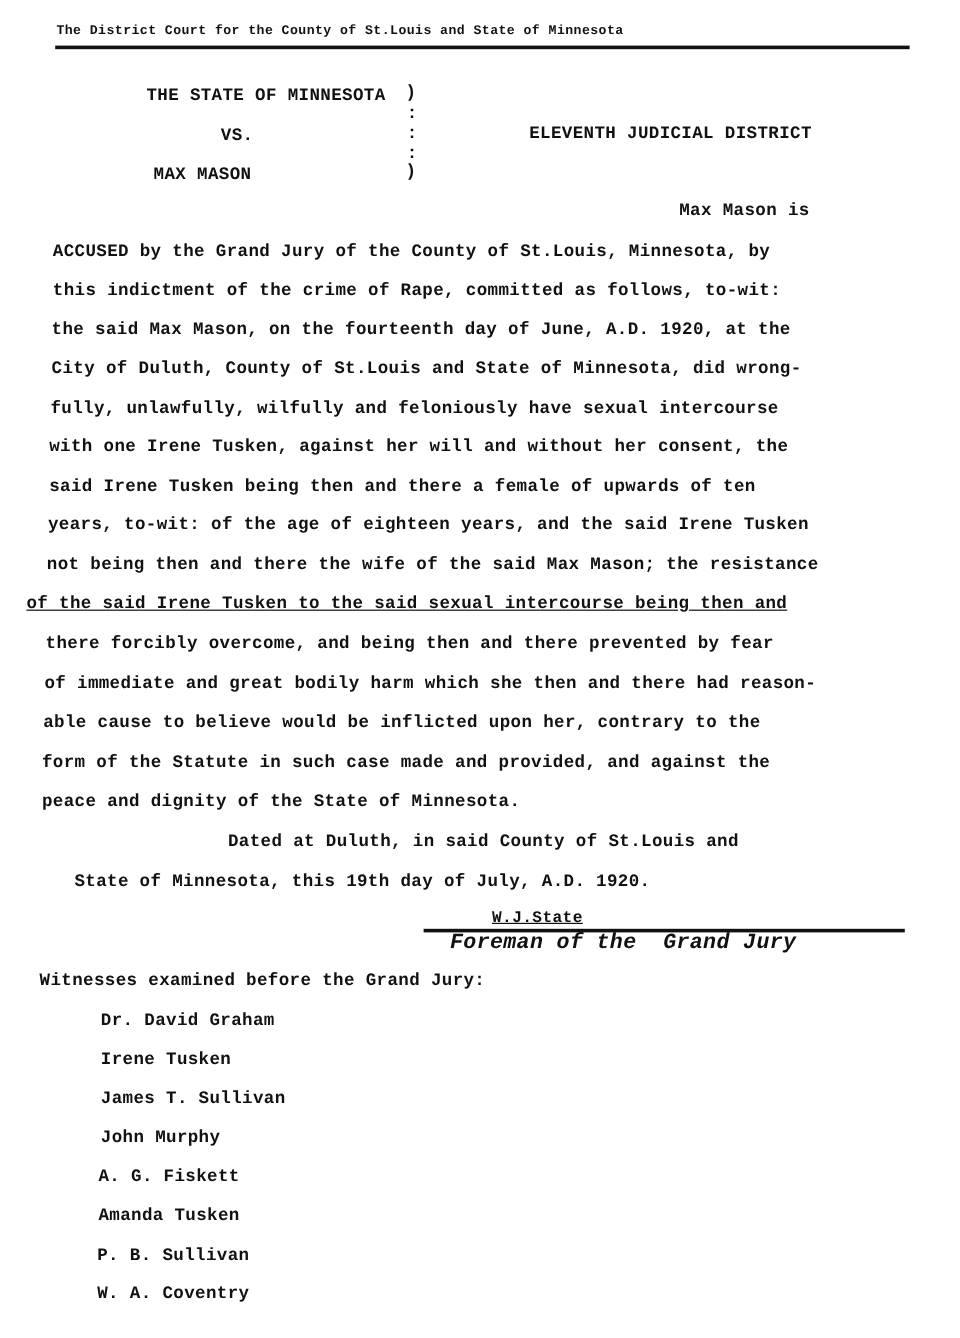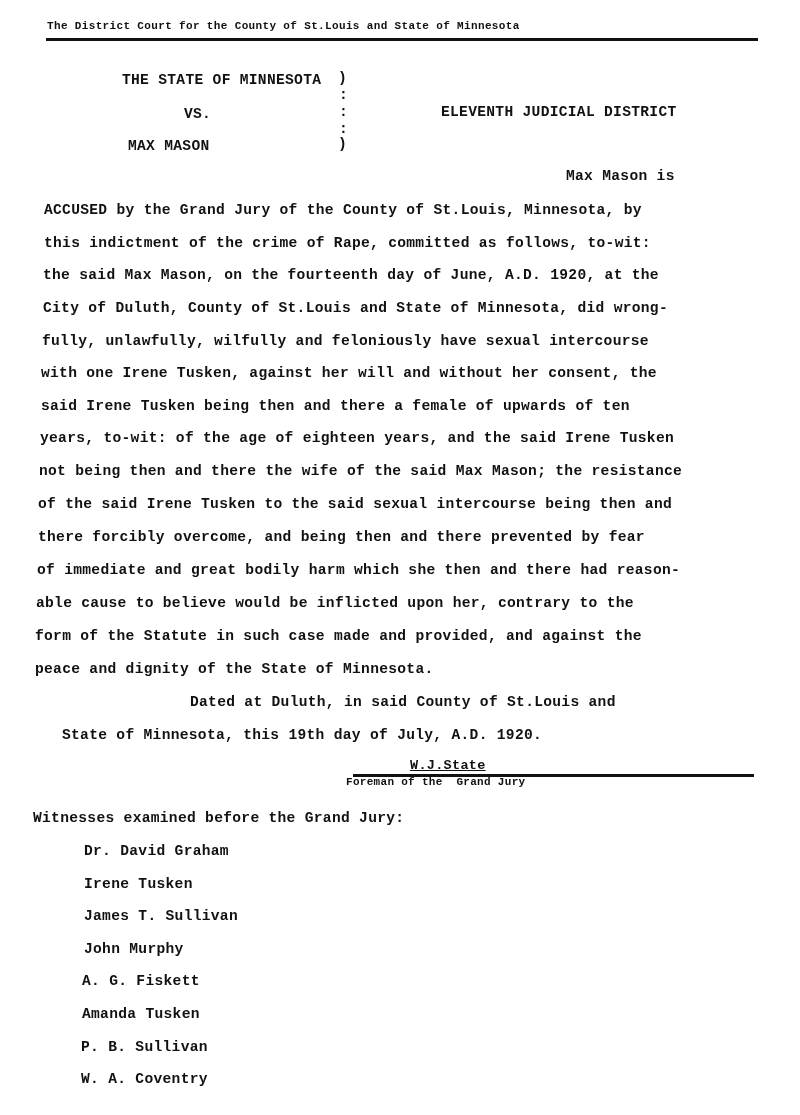--- a/index.html
+++ b/index.html
@@ -40,22 +40,23 @@
       left: 353px; top: 774px;
       width: 401px; height: 3px;
       background: #111;
     }
     .sig-name {
       left: 410px; top: 758px;
       text-decoration: underline;
       font-size: 13.5px;
     }
     .sig-title {
-      left: 346px; top: 776px;
-      font-size: 11px;
+      left: 375px; top: 776px;
+      font-size: 18px;
+      font-style: italic;
     }
 
     .witness { left: 84px; }
   </style>
 </head>
 <body>
 
 <div>
 
   <div class="abs court-header">The District Court for the County of St.Louis and State of Minnesota</div>
@@ -80,21 +81,21 @@
   <div>
     <div class="abs" style="left:44px; top:202px;">ACCUSED by the Grand Jury of the County of St.Louis, Minnesota, by</div>
     <div class="abs" style="left:44px; top:235px;">this indictment of the crime of Rape, committed as follows, to-wit:</div>
     <div class="abs" style="left:43px; top:267px;">the said Max Mason, on the fourteenth day of June, A.D. 1920, at the</div>
     <div class="abs" style="left:43px; top:300px;">City of Duluth, County of St.Louis and State of Minnesota, did wrong-</div>
     <div class="abs" style="left:42px; top:333px;">fully, unlawfully, wilfully and feloniously have sexual intercourse</div>
     <div class="abs" style="left:41px; top:365px;">with one Irene Tusken, against her will and without her consent, the</div>
     <div class="abs" style="left:41px; top:398px;">said Irene Tusken being then and there a female of upwards of ten</div>
     <div class="abs" style="left:40px; top:430px;">years, to-wit: of the age of eighteen years, and the said Irene Tusken</div>
     <div class="abs" style="left:39px; top:463px;">not being then and there the wife of the said Max Mason; the resistance</div>
-    <div class="abs" style="left:38px; top:496px;">of the said Irene Tusken to the said sexual intercourse being then and</div>
+    <div class="abs" style="left:22px; top:496px;text-decoration:underline;">of the said Irene Tusken to the said sexual intercourse being then and</div>
     <div class="abs" style="left:38px; top:529px;">there forcibly overcome, and being then and there prevented by fear</div>
     <div class="abs" style="left:37px; top:562px;">of immediate and great bodily harm which she then and there had reason-</div>
     <div class="abs" style="left:36px; top:595px;">able cause to believe would be inflicted upon her, contrary to the</div>
     <div class="abs" style="left:35px; top:628px;">form of the Statute in such case made and provided, and against the</div>
     <div class="abs" style="left:35px; top:661px;">peace and dignity of the State of Minnesota.</div>
   </div>
 
   <div>
     <div class="abs" style="left:190px; top:694px;">Dated at Duluth, in said County of St.Louis and</div>
     <div class="abs" style="left:34px; top:727px;margin-left:28px;">State of Minnesota, this 19th day of July, A.D. 1920.</div>

